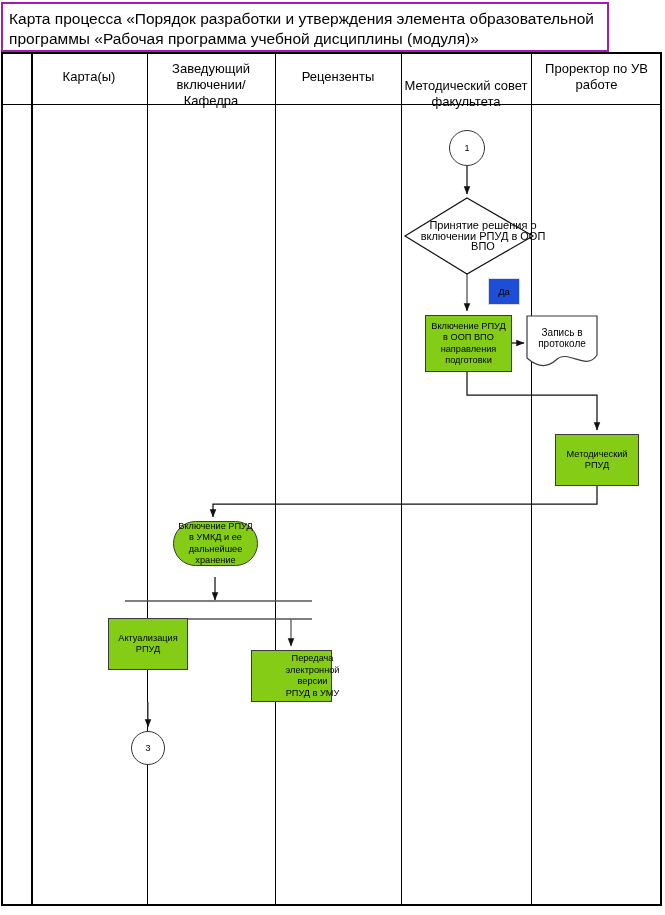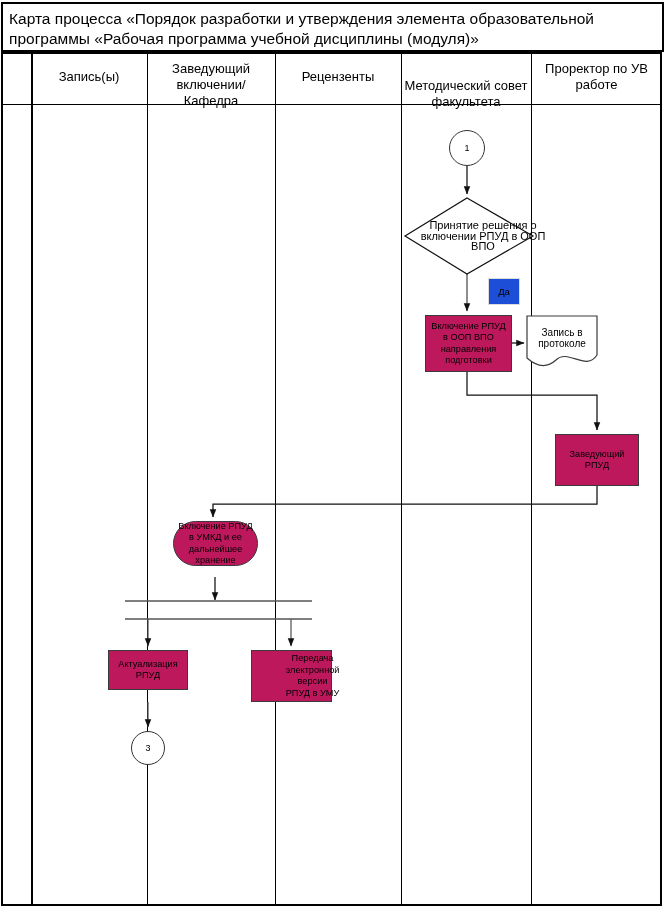--- a/index.html
+++ b/index.html
@@ -3,36 +3,36 @@
 <meta charset="utf-8">
 <title>Process Map</title>
 <style>
   html,body{margin:0;padding:0;background:#ffffff;}
   body{font-family:"Liberation Sans", sans-serif;color:#000;}
   #page{position:relative;width:665px;height:915px;overflow:hidden;background:#fff;}
 
   
   .frame{position:absolute;border:2px solid #000;box-sizing:border-box;}
 
-  #title-box{left:1px;top:2px;width:663px;height:50px;border:2px solid #000000;box-sizing:border-box;}
+  #title-box{left:1px;top:2px;width:608px;height:50px;border:2px solid #a21caf;box-sizing:border-box;}
   #title-text{position:absolute;left:6px;top:5px;width:650px;font-size:15.5px;line-height:20px;color:#000;}
 
   #table-box{left:1px;top:52px;width:661px;height:854px;border:2px solid #000;box-sizing:border-box;}
 
   
   .hsep{position:absolute;height:0;border-top:1.4px solid #000;}
   
   .vsep{position:absolute;width:0;border-left:1.4px solid #000;}
   .vsep.thick{border-left:2.2px solid #000;}
 
   .colhead{position:absolute;text-align:center;font-size:13px;line-height:16px;color:#000;}
 
   
   .shape{position:absolute;box-sizing:border-box;display:flex;align-items:center;justify-content:center;text-align:center;}
-  .proc{border:1.3px solid #3a3a3a;background:#be185d;font-size:9.2px;line-height:11.5px;padding:2px;}
+  .proc{border:1.3px solid #3a3a3a;background:#84cc16;font-size:9.2px;line-height:11.5px;padding:2px;}
   .conn{border:1.3px solid #333;border-radius:50%;background:#fff;font-size:9px;}
   .lbl-box{border:1px solid #dcdcdc;background:#1d4ed8;font-size:9.5px;}
 
   .diamond-wrap{position:absolute;}
   .diamond-txt{position:absolute;left:0;top:0;width:100%;height:100%;display:flex;align-items:center;justify-content:center;text-align:center;font-size:11px;line-height:10.5px;}
 
   .lineset{position:absolute;left:0;top:0;width:665px;height:915px;pointer-events:none;}
 </style>
 </head>
 <body>
@@ -46,21 +46,21 @@
   <div id="table-box" class="frame"></div>
 
   <div class="hsep" style="left:1px;top:104px;width:661px;"></div>
 
   <div class="vsep thick" style="left:31px;top:52px;height:854px;"></div>
   <div class="vsep" style="left:147px;top:52px;height:854px;"></div>
   <div class="vsep" style="left:275px;top:52px;height:854px;"></div>
   <div class="vsep" style="left:401px;top:52px;height:854px;"></div>
   <div class="vsep" style="left:531px;top:52px;height:854px;"></div>
 
-  <div class="colhead" style="left:33px;top:69px;width:112px;">Запись(ы)</div>
+  <div class="colhead" style="left:33px;top:69px;width:112px;">Карта(ы)</div>
   <div class="colhead" style="left:150px;top:61px;width:122px;">Заведующий включении/ Кафедра</div>
   <div class="colhead" style="left:278px;top:69px;width:120px;">Рецензенты</div>
   <div class="colhead" style="left:403px;top:78px;width:126px;">Методический совет факультета</div>
   <div class="colhead" style="left:533px;top:61px;width:127px;">Проректор по УВ работе</div>
 
   <svg class="lineset" viewBox="0 0 665 915" xmlns="http://www.w3.org/2000/svg">
     <defs>
       <marker id="arrow" markerWidth="8" markerHeight="8" refX="6.2" refY="3" orient="auto" markerUnits="strokeWidth">
         <path d="M0,0.4 L6.6,3 L0,5.6 z" fill="#111"></path>
       </marker>
@@ -110,28 +110,28 @@
 
   <div class="shape proc" style="left:425px;top:315px;width:87px;height:57px;">
     <span>Включение РПУД в ООП ВПО направления подготовки</span>
   </div>
 
   <div class="shape" style="left:527px;top:316px;width:70px;height:44px;font-size:10px;line-height:11.5px;">
     <span>Запись в протоколе</span>
   </div>
 
   <div class="shape proc" style="left:555px;top:434px;width:84px;height:52px;">
-    <span>Заведующий РПУД</span>
+    <span>Методический РПУД</span>
   </div>
 
   <div class="shape proc" style="left:173px;top:521px;width:85px;height:45px;border-radius:28px;">
     <span>Включение РПУД в УМКД и ее дальнейшее хранение</span>
   </div>
 
-  <div class="shape proc" style="left:108px;top:650px;width:80px;height:40px;">
+  <div class="shape proc" style="left:108px;top:618px;width:80px;height:52px;">
     <span>Актуализация РПУД</span>
   </div>
 
   <div class="shape proc" style="left:251px;top:650px;width:81px;height:52px;padding-left:44px;">
     <span>Передача электронной версии РПУД в УМУ</span>
   </div>
 
   <div class="shape conn" style="left:131px;top:731px;width:34px;height:34px;">
     <span>3</span>
   </div>

